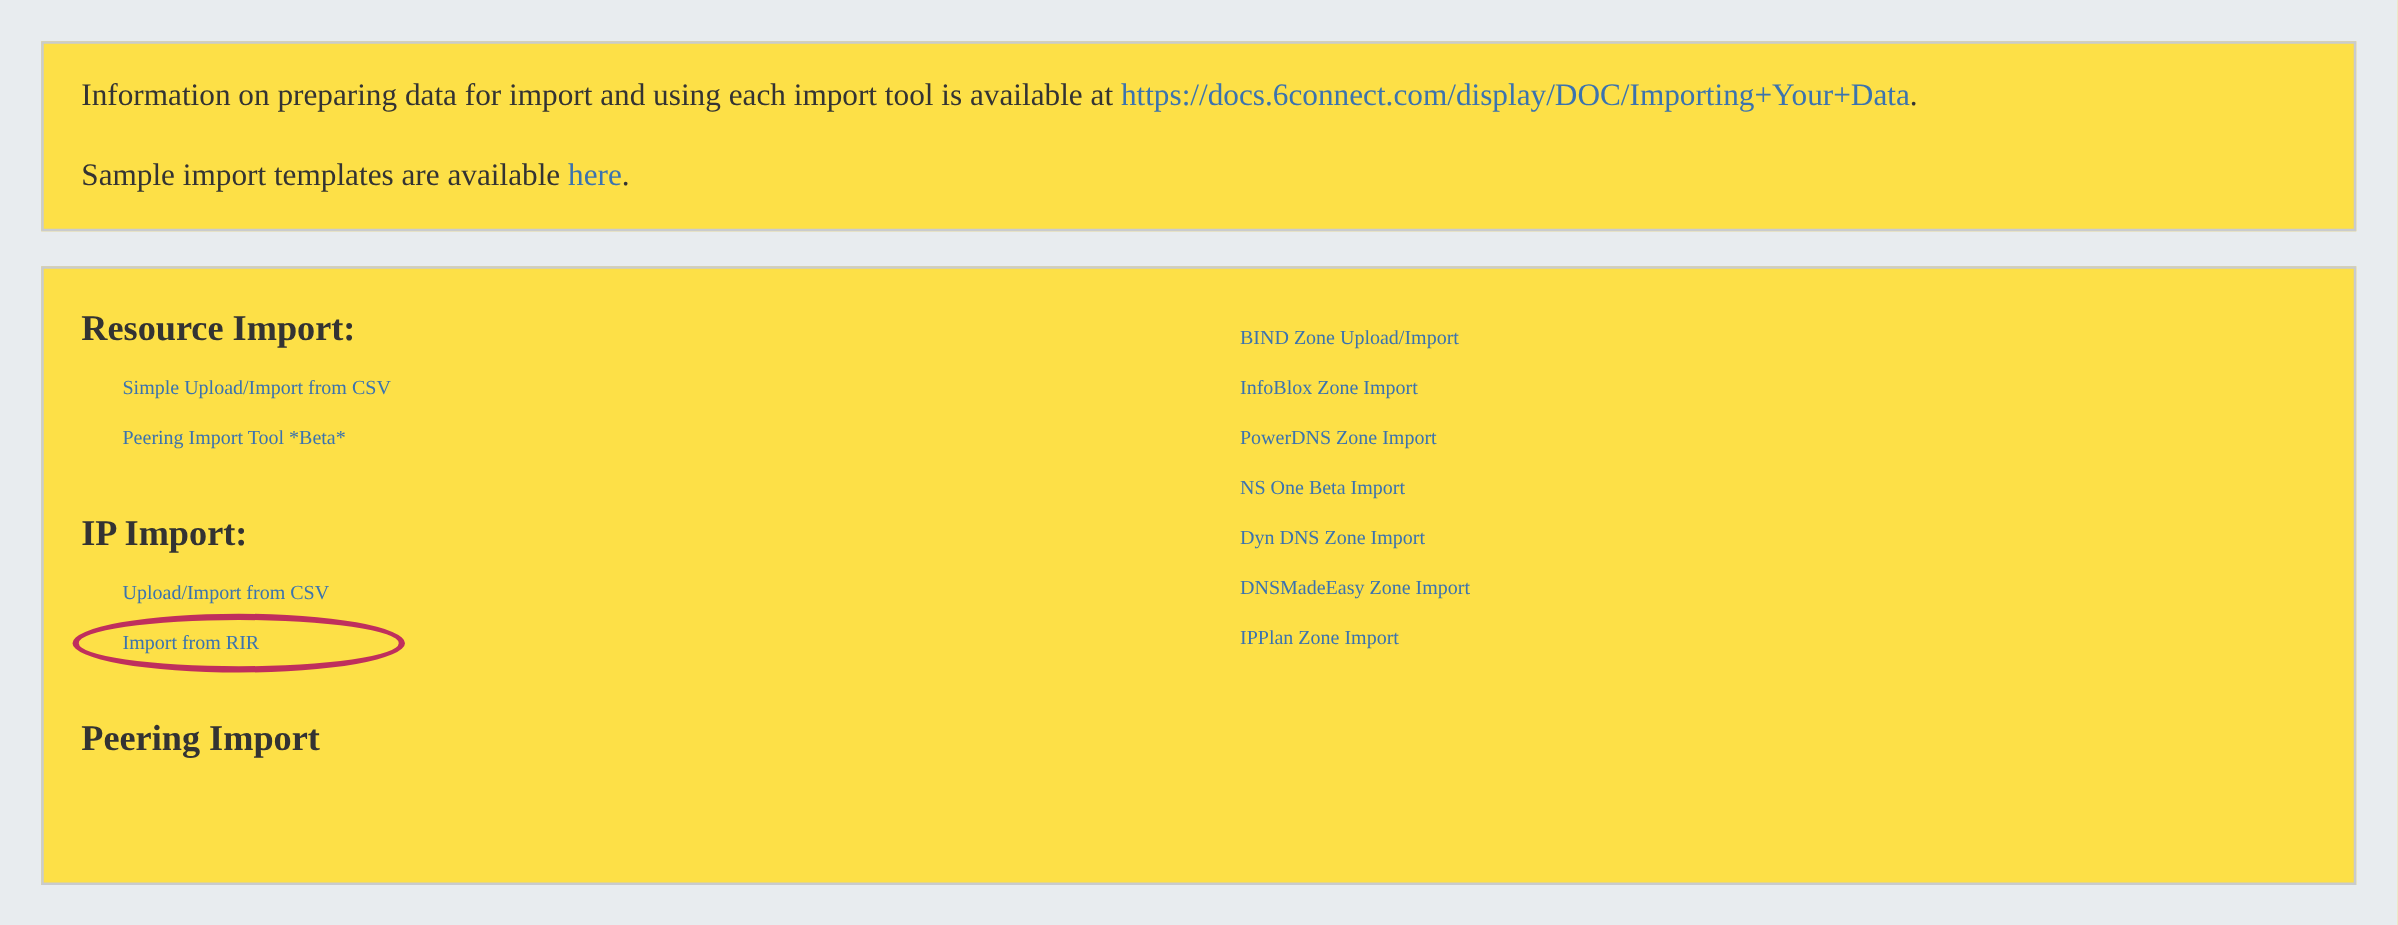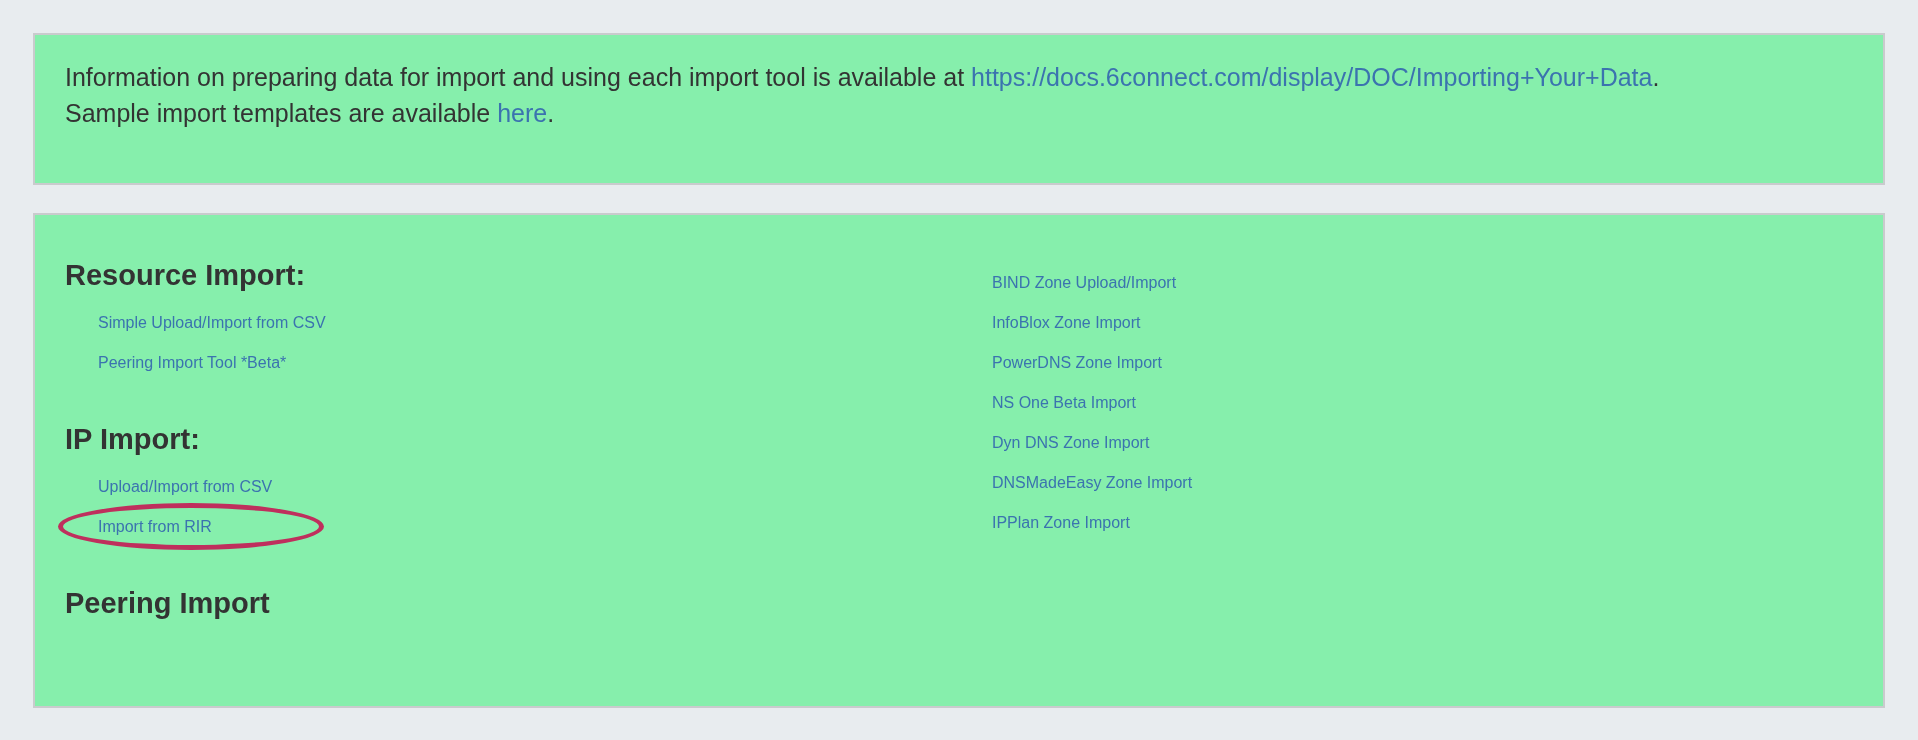--- a/index.html
+++ b/index.html
@@ -9,46 +9,48 @@
     font-family: "Liberation Sans", sans-serif;
     color: #333333;
   }
   .page {
     width: 1918px;
     height: 740px;
     position: relative;
     overflow: hidden;
   }
   .panel {
-    background: #86efac;
+    background: #fde047;
     border: 2px solid #c9cbcd;
     margin: 0 33px;
     box-sizing: border-box;
+    font-family: Liberation Serif, serif;
   }
   .info-panel {
     margin-top: 33px;
     height: 152px;
     padding: 24px 30px;
     font-size: 25px;
   }
   .info-panel p {
     margin: 0;
     line-height: 36px;
   }
   .info-panel p + p {
+    margin-top: 28px;
   }
   a.link, .info-link {
     color: #3b73af;
     text-decoration: none;
     cursor: pointer;
   }
   .import-panel {
     margin-top: 28px;
     height: 495px;
-    padding: 40px 30px;
+    padding: 28px 30px;
     display: flex;
     align-items: flex-start;
   }
   .col-left {
     flex: 0 0 894px;
     width: 894px;
   }
   .col-right {
     flex: 1 1 auto;
   }

